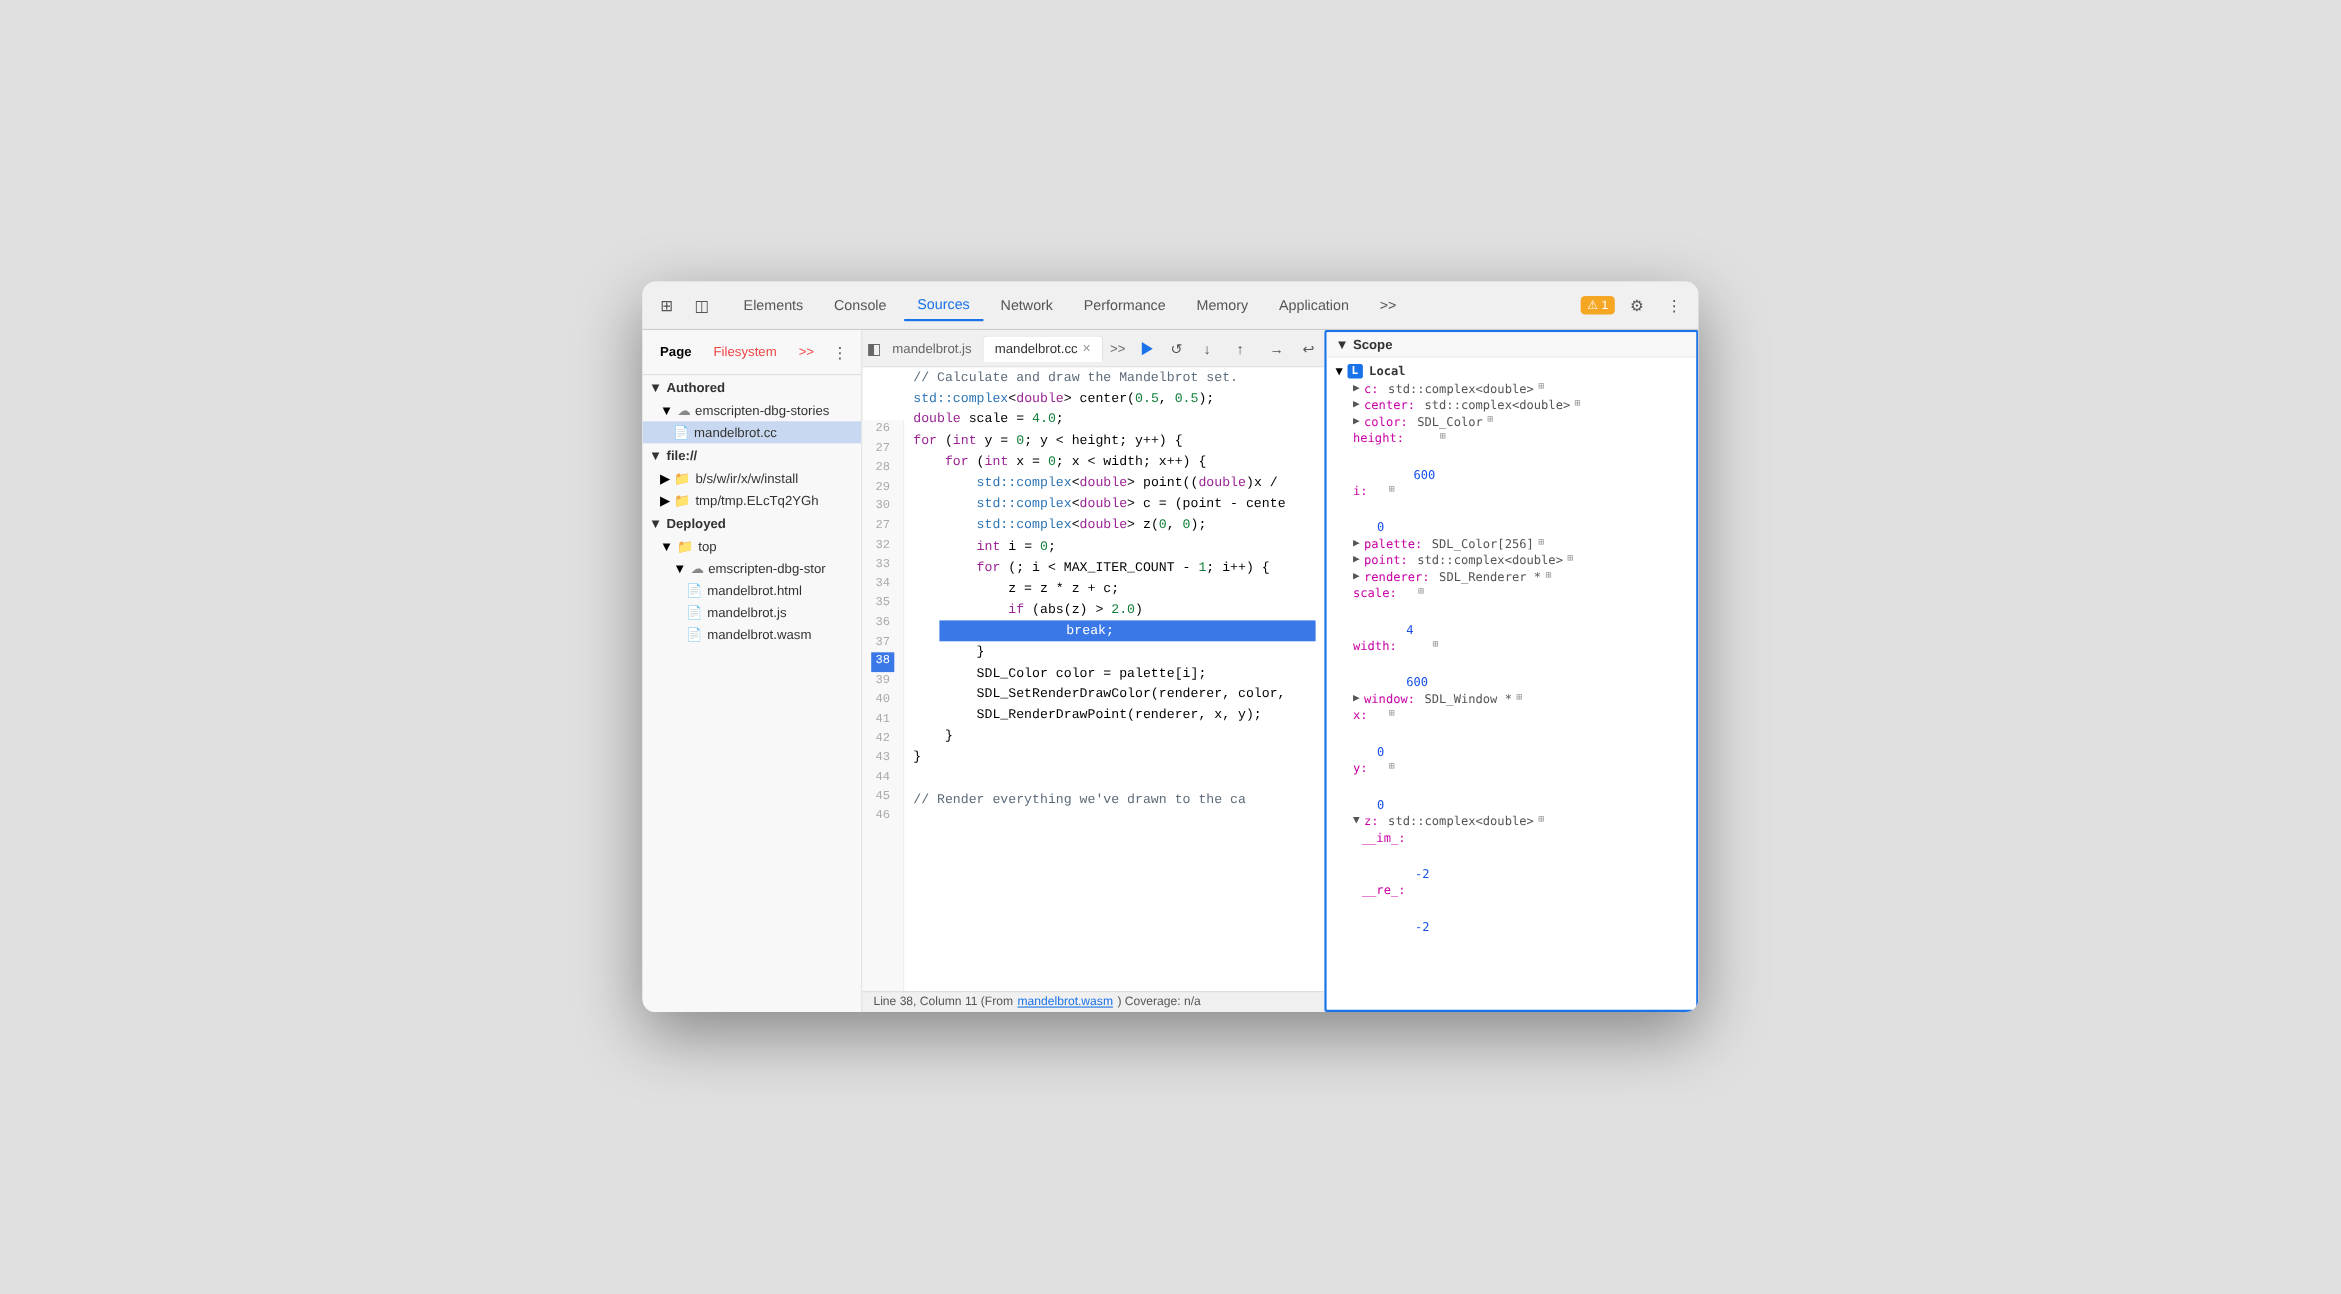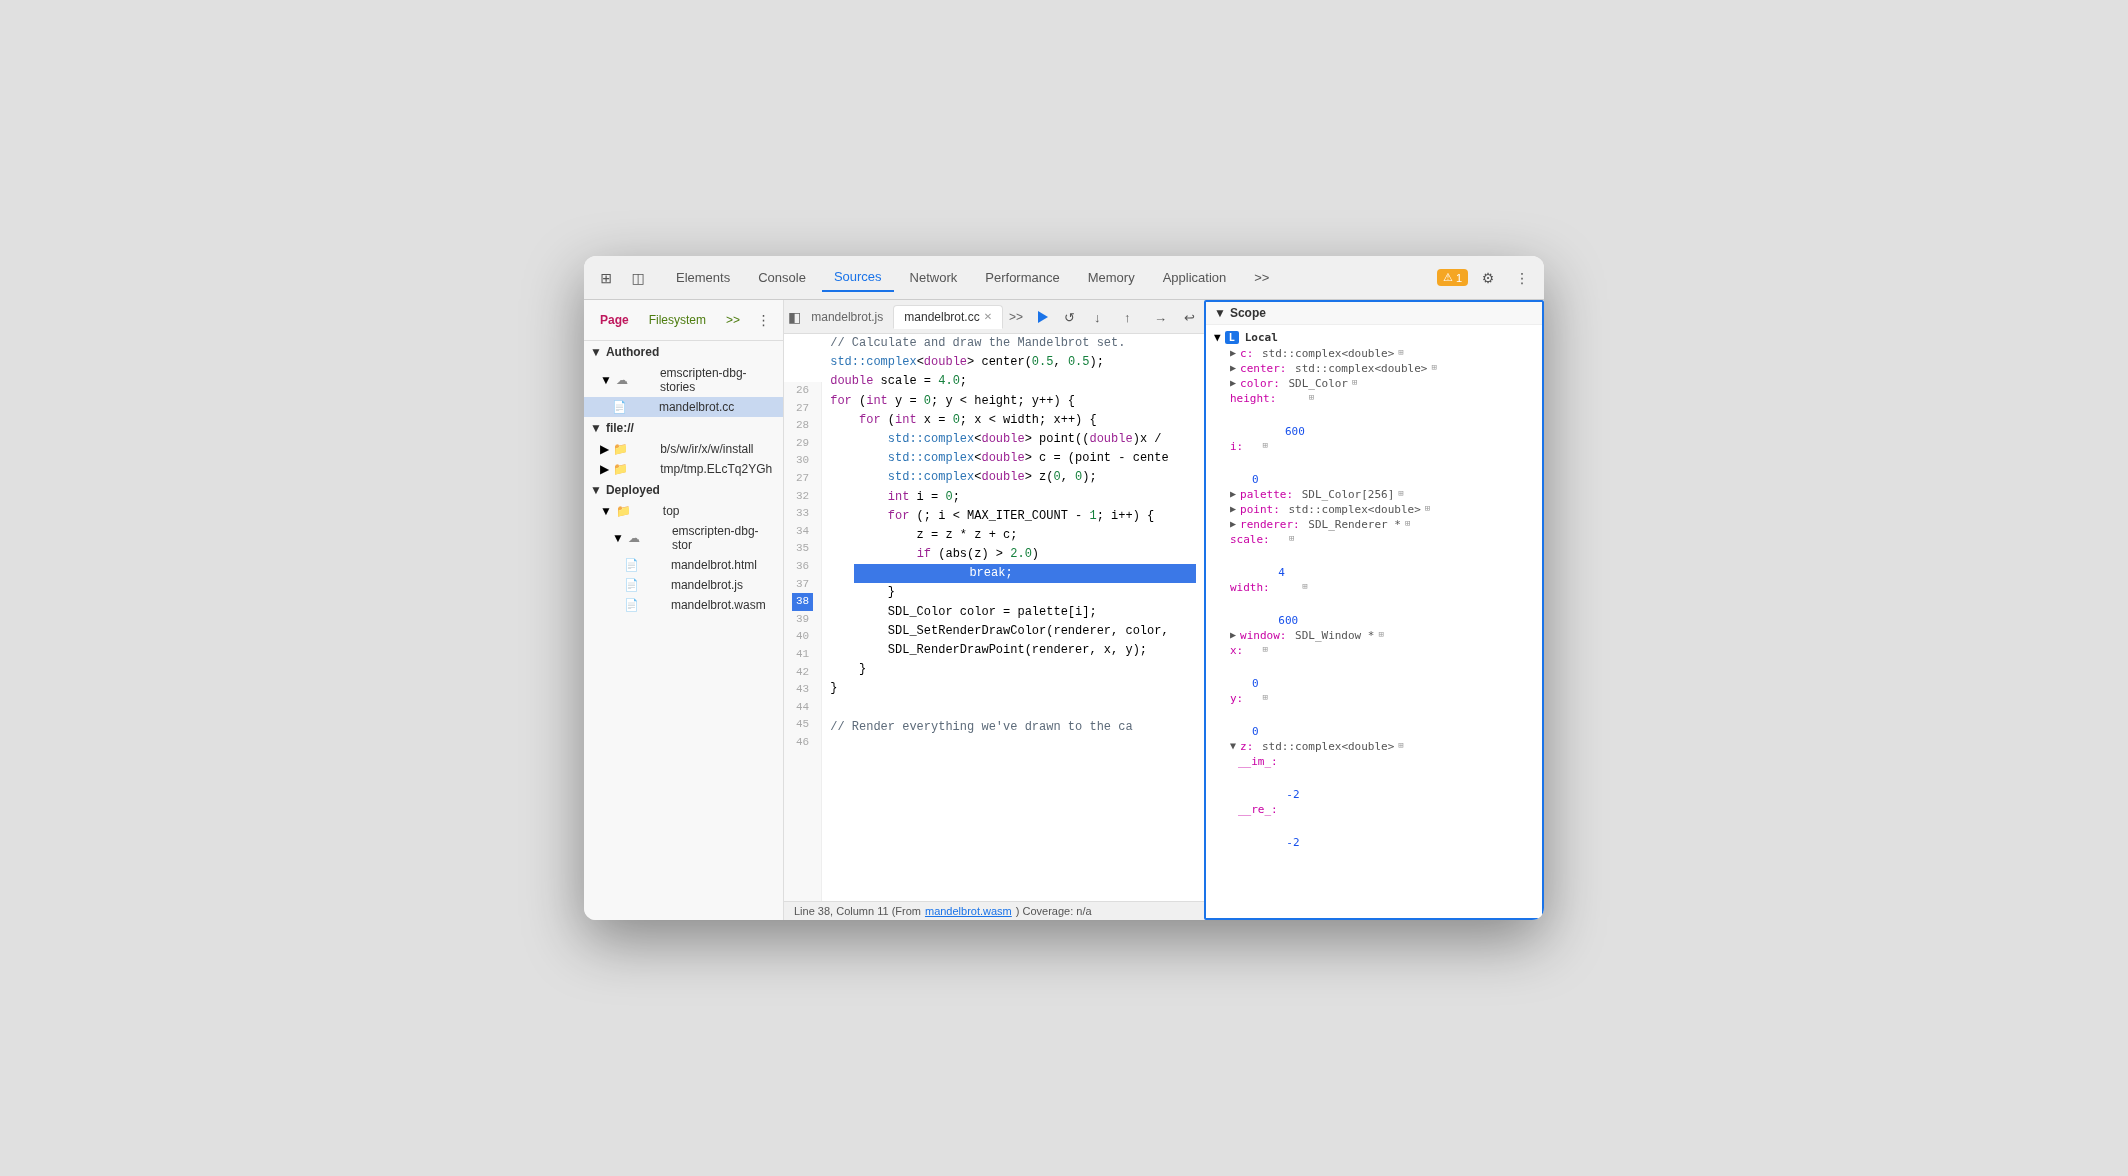--- a/index.html
+++ b/index.html
@@ -114,39 +114,39 @@
     }
     .sidebar-tabs {
       display: flex;
       align-items: center;
       padding: 6px 8px;
       border-bottom: 1px solid #ddd;
       gap: 4px;
     }
     .sidebar-tab {
       font-size: 12px;
-      color: #4d7c0f;
+      color: #ef4444;
       padding: 3px 8px;
       cursor: pointer;
       border-radius: 4px;
     }
     .sidebar-tab.active {
       font-weight: 600;
-      color: #be185d;
+      color: #000000;
     }
     .sidebar-item {
       display: flex;
       align-items: center;
       padding: 3px 6px;
       cursor: pointer;
       gap: 4px;
       font-size: 12px;
     }
     .sidebar-item.selected { background: #c8d8f0; }
-    .sidebar-label { font-size: 12px; color: #333; margin-left: 28px; }
+    .sidebar-label { font-size: 12px; color: #333; }
     .indent-1 { padding-left: 16px; }
     .indent-2 { padding-left: 28px; }
     .indent-3 { padding-left: 40px; }
     .section-header {
       display: flex;
       align-items: center;
       gap: 4px;
       padding: 4px 6px;
       font-size: 12px;
       font-weight: 600;

